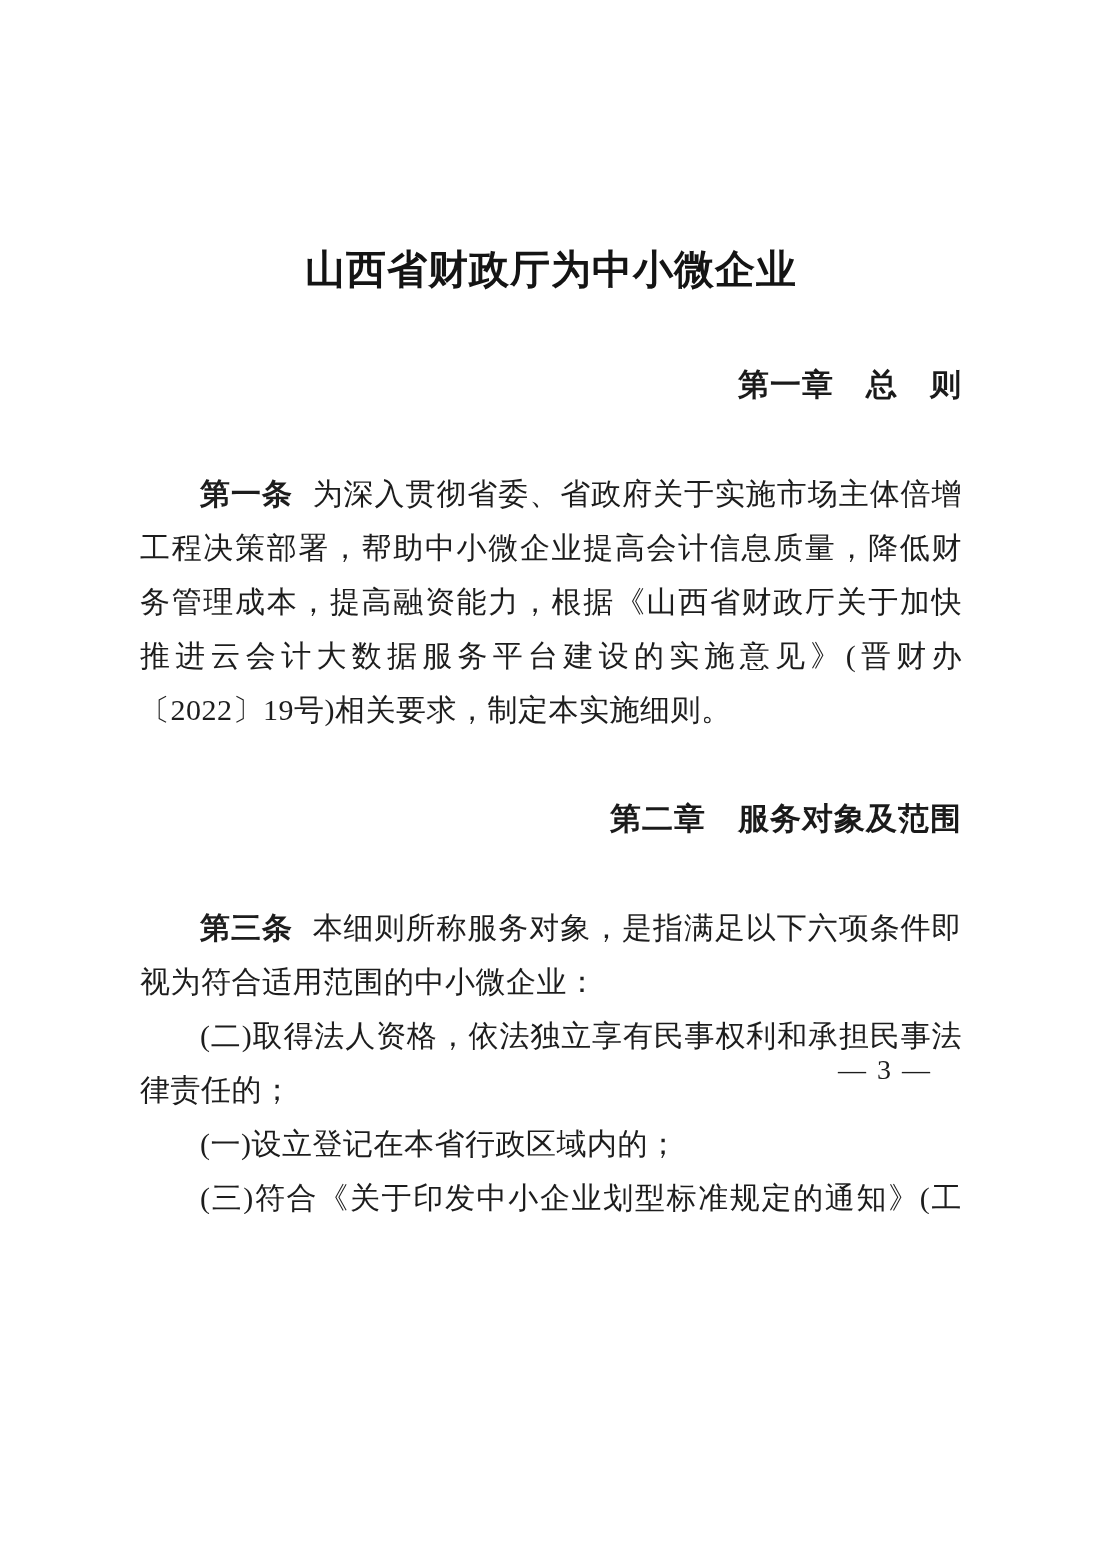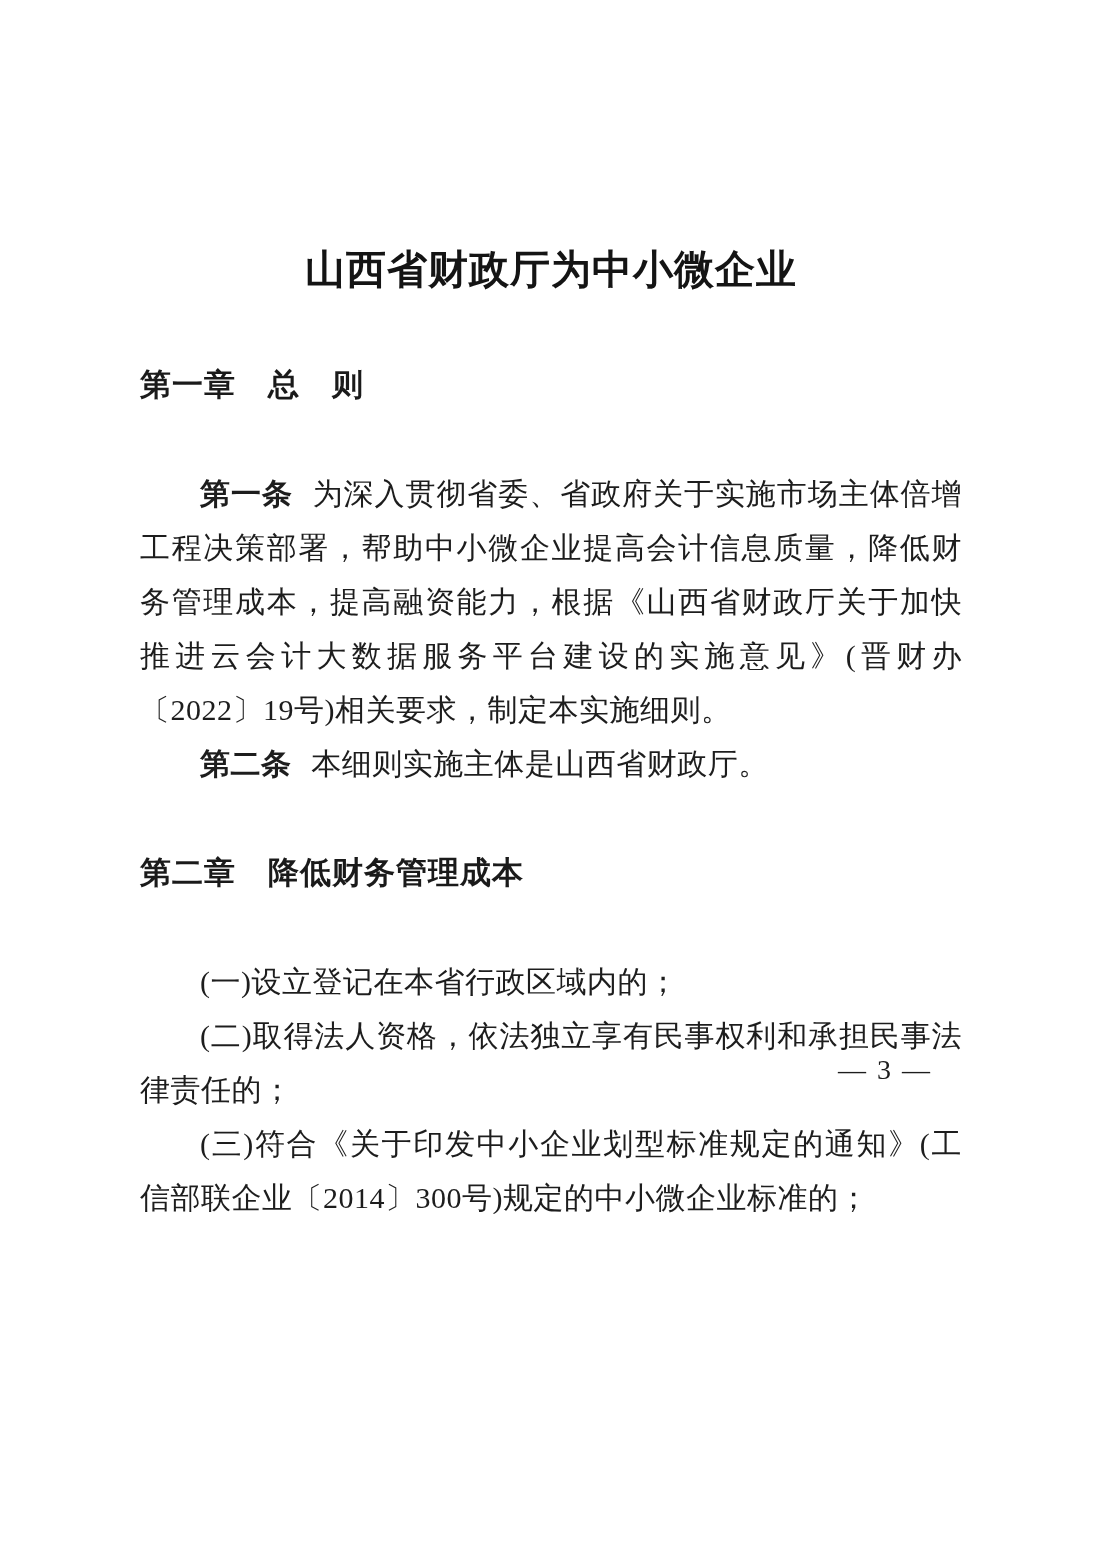--- a/index.html
+++ b/index.html
@@ -27,21 +27,21 @@
     line-height: 65px;
     font-weight: 700;
     letter-spacing: 1px;
     color: #141414;
   }
   .doc-title .tline {
     display: block;
   }
   .chapter-heading {
     margin: 55px 0;
-    text-align: left;
+    text-align: right;
     font-size: 31px;
     line-height: 54px;
     font-weight: 700;
     letter-spacing: 1px;
     font-family: "Liberation Sans", "DejaVu Sans", sans-serif;
     color: #1a1a1a;
   }
   .para {
     margin: 0;
     font-size: 30px;
@@ -73,27 +73,27 @@
   <div class="content">
 
     <h1 class="doc-title">
       <span class="tline">山西省财政厅为中小微企业</span>
     </h1>
 
     <h2 class="chapter-heading">第一章　总　则</h2>
 
     <p class="para"><span class="lead">第一条</span><span>为深入贯彻省委、省政府关于实施市场主体倍增工程决策部署，帮助中小微企业提高会计信息质量，降低财务管理成本，提高融资能力，根据《山西省财政厅关于加快推进云会计大数据服务平台建设的实施意见》(晋财办〔2022〕19号)相关要求，制定本实施细则。</span></p>
 
-    <p class="para"><span class="lead">第二条</span><span>本细则实施主体是山西省财政厅。</span></p>
 
-    <h2 class="chapter-heading">第二章　降低财务管理成本</h2>
+    <h2 class="chapter-heading">第二章　服务对象及范围</h2>
 
+    <p class="para"><span class="lead">第三条</span><span>本细则所称服务对象，是指满足以下六项条件即视为符合适用范围的中小微企业：</span></p>
+
+    <p class="para">(二)取得法人资格，依法独立享有民事权利和承担民事法律责任的；</p>
 
     <p class="para">(一)设立登记在本省行政区域内的；</p>
-
-    <p class="para">(二)取得法人资格，依法独立享有民事权利和承担民事法律责任的；</p>
 
     <p class="para">(三)符合《关于印发中小企业划型标准规定的通知》(工信部联企业〔2014〕300号)规定的中小微企业标准的；</p>
 
   </div>
 
   <div class="page-footer">— 3 —</div>
 </div>
 
 </body></html>

